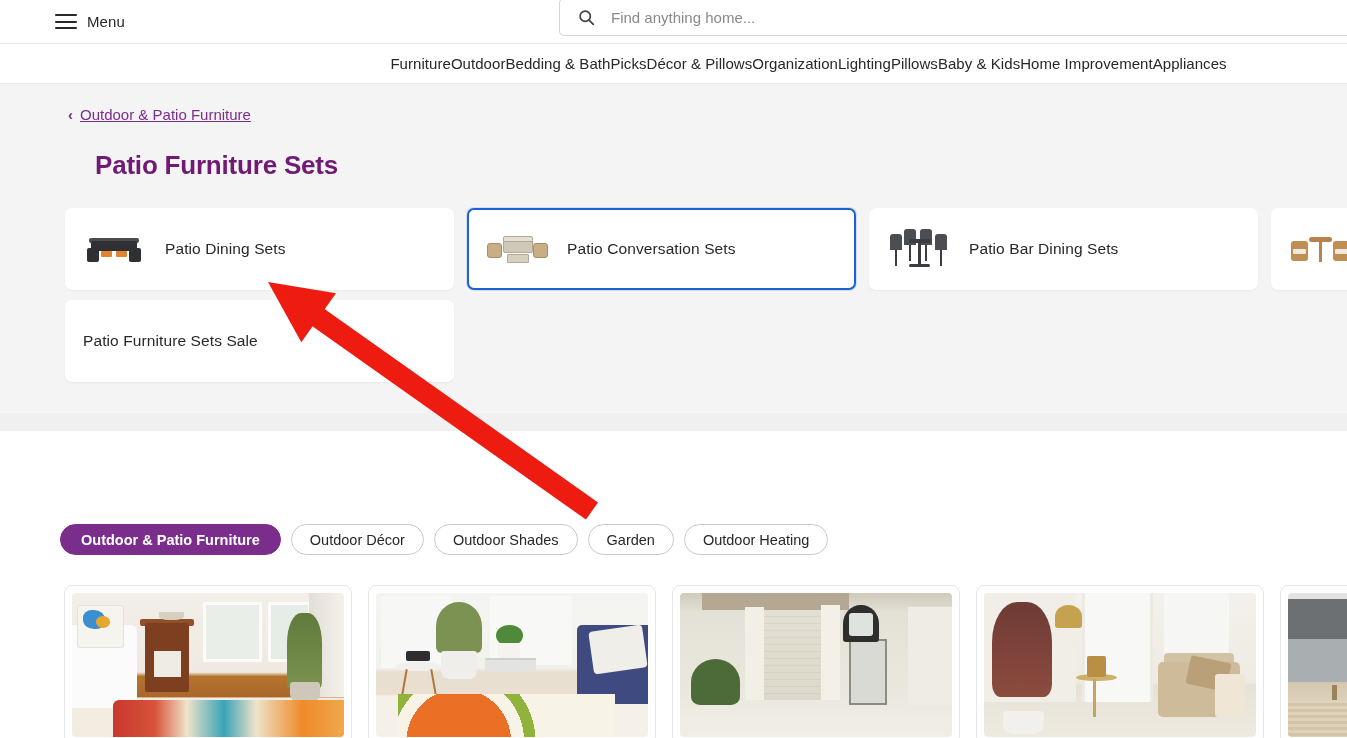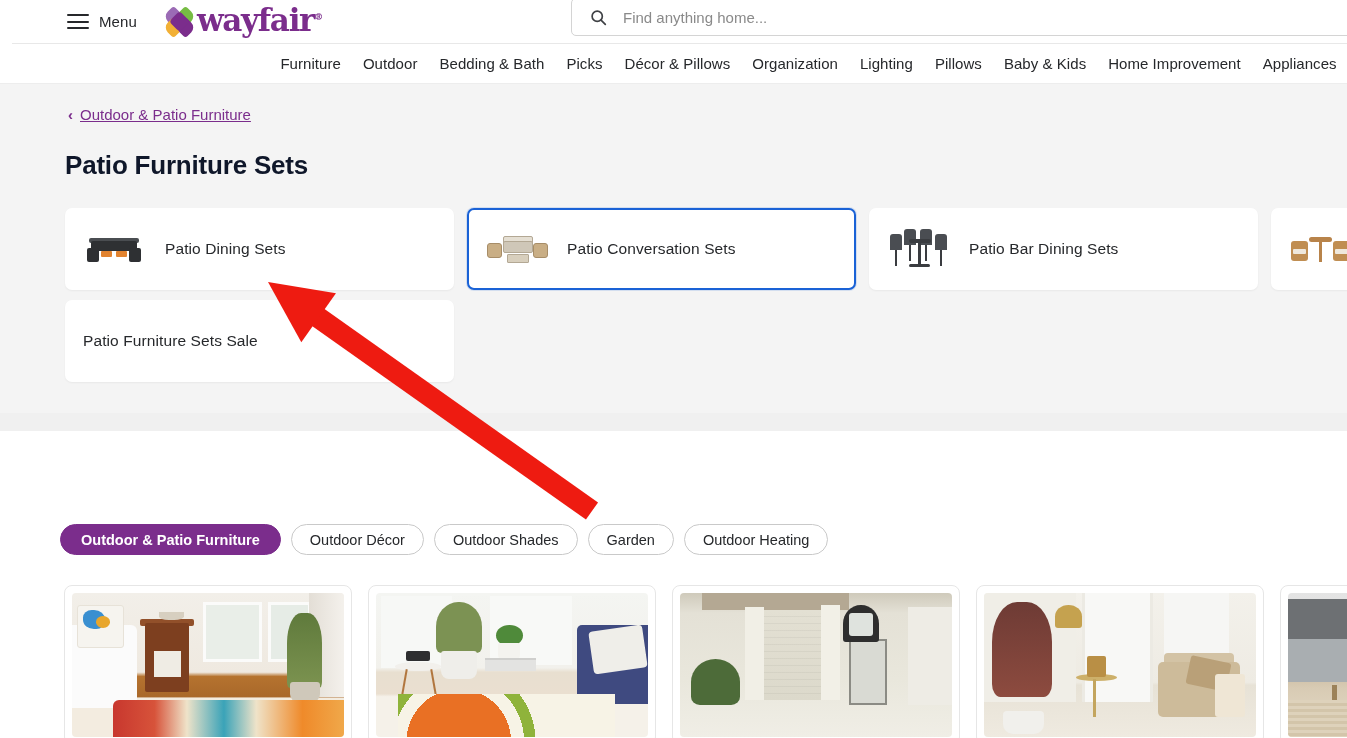--- a/index.html
+++ b/index.html
@@ -16,21 +16,20 @@
   .page { position: relative; width: 1347px; height: 738px; }
 
   
   .header {
     position: relative;
     height: 44px;
     background: #ffffff;
     display: flex;
     align-items: center;
     border-bottom: 1px solid #e8e8e8;
-    margin-left: 12px;
   }
   .menu-group {
     display: flex;
     align-items: center;
     gap: 10px;
     margin-left: 55px;
     cursor: pointer;
   }
   .hamburger { width: 22px; height: 15px; display: flex; flex-direction: column; justify-content: space-between; }
   .hamburger span { display: block; height: 2px; background: #26282b; border-radius: 1px; }
@@ -91,21 +90,20 @@
   }
   .search-input::placeholder { color: #8a8a8a; }
 
   
   .nav {
     height: 40px;
     background: #ffffff;
     display: flex;
     align-items: center;
     justify-content: center;
-    gap: 22px;
     padding-left: 270px;
     border-bottom: 1px solid #ededed;
     overflow: hidden;
     white-space: nowrap;
   }
   .nav-item {
     font-size: 15px;
     color: #26282b;
     cursor: pointer;
     letter-spacing: .05px;
@@ -126,24 +124,24 @@
     cursor: pointer;
     width: fit-content;
   }
   .chev { color: #7b2d8c; font-size: 15px; line-height: 1; font-weight: bold; }
   .breadcrumb-link {
     color: #7b2d8c;
     font-size: 15px;
     text-decoration: underline;
   }
   .page-title {
-    margin: 27px 0 0 65px;
+    margin: 27px 0 0 95px;
     font-size: 26px;
     font-weight: bold;
-    color: #0f172a;
+    color: #701a75;
     letter-spacing: -.2px;
   }
 
   .cards-row {
     display: flex;
     gap: 13px;
     margin: 27px 0 0 65px;
   }
   .cards-row.second { margin-top: 10px; }
   .cat-card {
@@ -367,32 +365,20 @@
 
     <div class="menu-group">
       <div class="hamburger">
         <span></span>
           <span></span>
           <span></span>
       </div>
       <div class="menu-label">Menu</div>
     </div>
 
-    <div class="logo-wrap">
-      <div class="logo-mark">
-        <i class="p1"></i>
-          <i class="p2"></i>
-          <i class="p3"></i>
-          <i class="p4"></i>
-          <i class="core"></i>
-      </div>
-      <div class="logo-text">
-        <span>wayfair</span><span class="logo-tm">®</span>
-      </div>
-    </div>
 
     <div class="search-box">
       <svg width="17" height="17" viewBox="0 0 20 20">
         <circle cx="8.5" cy="8.5" r="6" fill="none" stroke="#3f4145" stroke-width="2"></circle>
         <line x1="13" y1="13" x2="18" y2="18" stroke="#3f4145" stroke-width="2" stroke-linecap="round"></line>
       </svg>
       <input class="search-input" type="text" placeholder="Find anything home..." style="">
     </div>
   </div>
 

